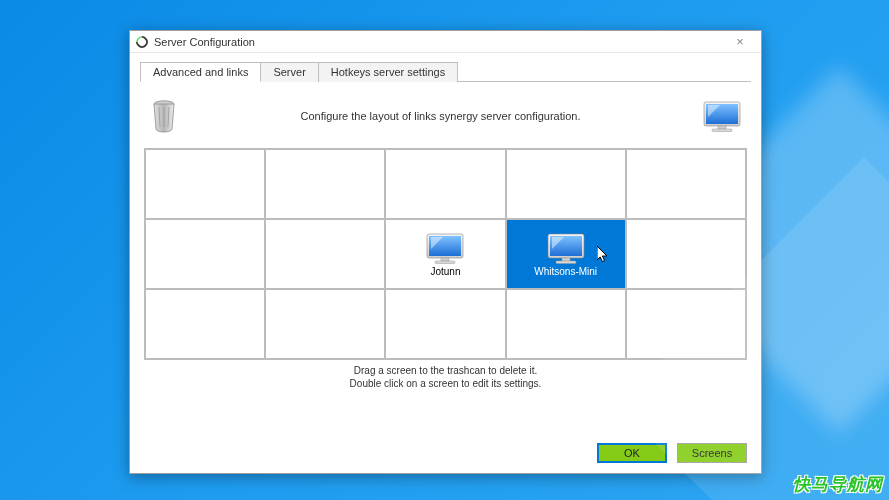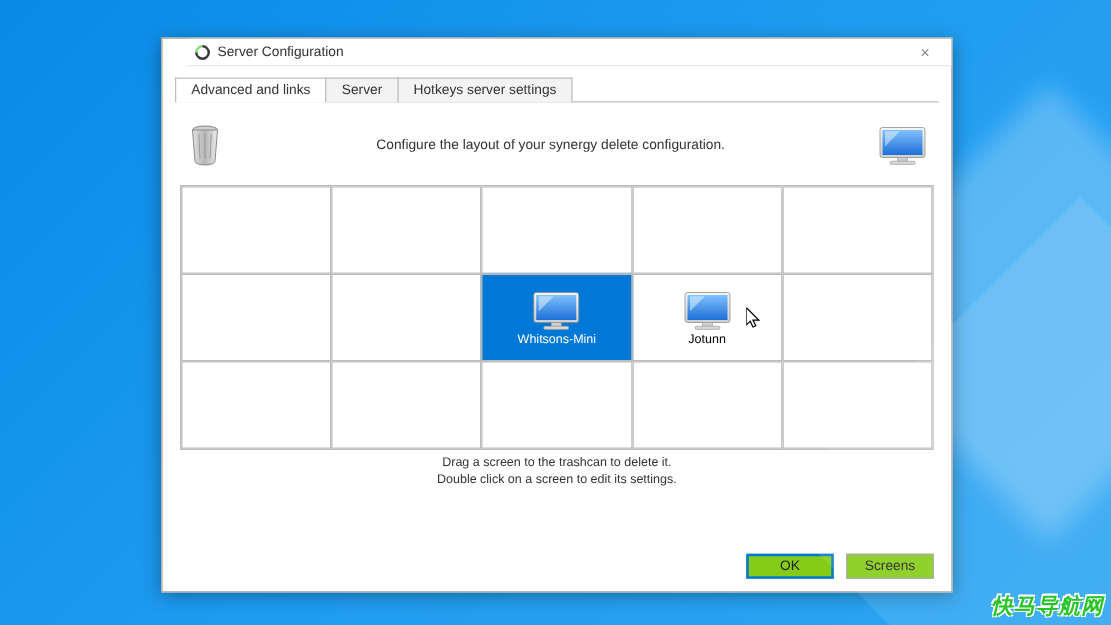--- a/index.html
+++ b/index.html
@@ -45,21 +45,20 @@
   }
 
   
   .titlebar {
     height: 22px;
     display: flex;
     align-items: center;
     padding: 0 6px;
     background: #ffffff;
     border-bottom: 1px solid #e8e8e8;
-    margin-left: 20px;
   }
   .title-icon {
     width: 12px; height: 12px;
     border: 2px solid #3a3a3a;
     border-radius: 50%;
     border-top-color: #7fe07f;
     transform: rotate(-45deg);
     margin-right: 6px;
   }
   .titlebar .title { color:#333; }
@@ -261,49 +260,49 @@
   </div>
 
   <div class="tabcontent">
 
     <div class="toprow">
       <div class="trash">
         <svg class="mon" width="28" height="34">
             <use href="#trashcan"></use>
           </svg>
       </div>
-      <div class="instr-top">Configure the layout of your synergy delete configuration.</div>
+      <div class="instr-top">Configure the layout of links synergy server configuration.</div>
       <div class="monitor-spot">
         <svg class="mon" width="40" height="32">
             <use href="#monitor"></use>
           </svg>
       </div>
     </div>
 
     <div class="grid">
       <div class="cell"></div>
       <div class="cell"></div>
       <div class="cell"></div>
       <div class="cell"></div>
       <div class="cell"></div>
 
       <div class="cell"></div>
       <div class="cell"></div>
+      <div class="cell">
+        <svg class="mon" width="40" height="32">
+            <use href="#monitor"></use>
+          </svg>
+        <span class="screen-label">Jotunn</span>
+      </div>
       <div class="cell selected">
         <svg class="mon" width="40" height="32">
             <use href="#monitor"></use>
           </svg>
         <span class="screen-label">Whitsons-Mini</span>
       </div>
-      <div class="cell">
-        <svg class="mon" width="40" height="32">
-            <use href="#monitor"></use>
-          </svg>
-        <span class="screen-label">Jotunn</span>
-      </div>
       <div class="cell"></div>
 
       <div class="cell"></div>
       <div class="cell"></div>
       <div class="cell"></div>
       <div class="cell"></div>
       <div class="cell"></div>
     </div>
 
     <div class="instr-bottom">

